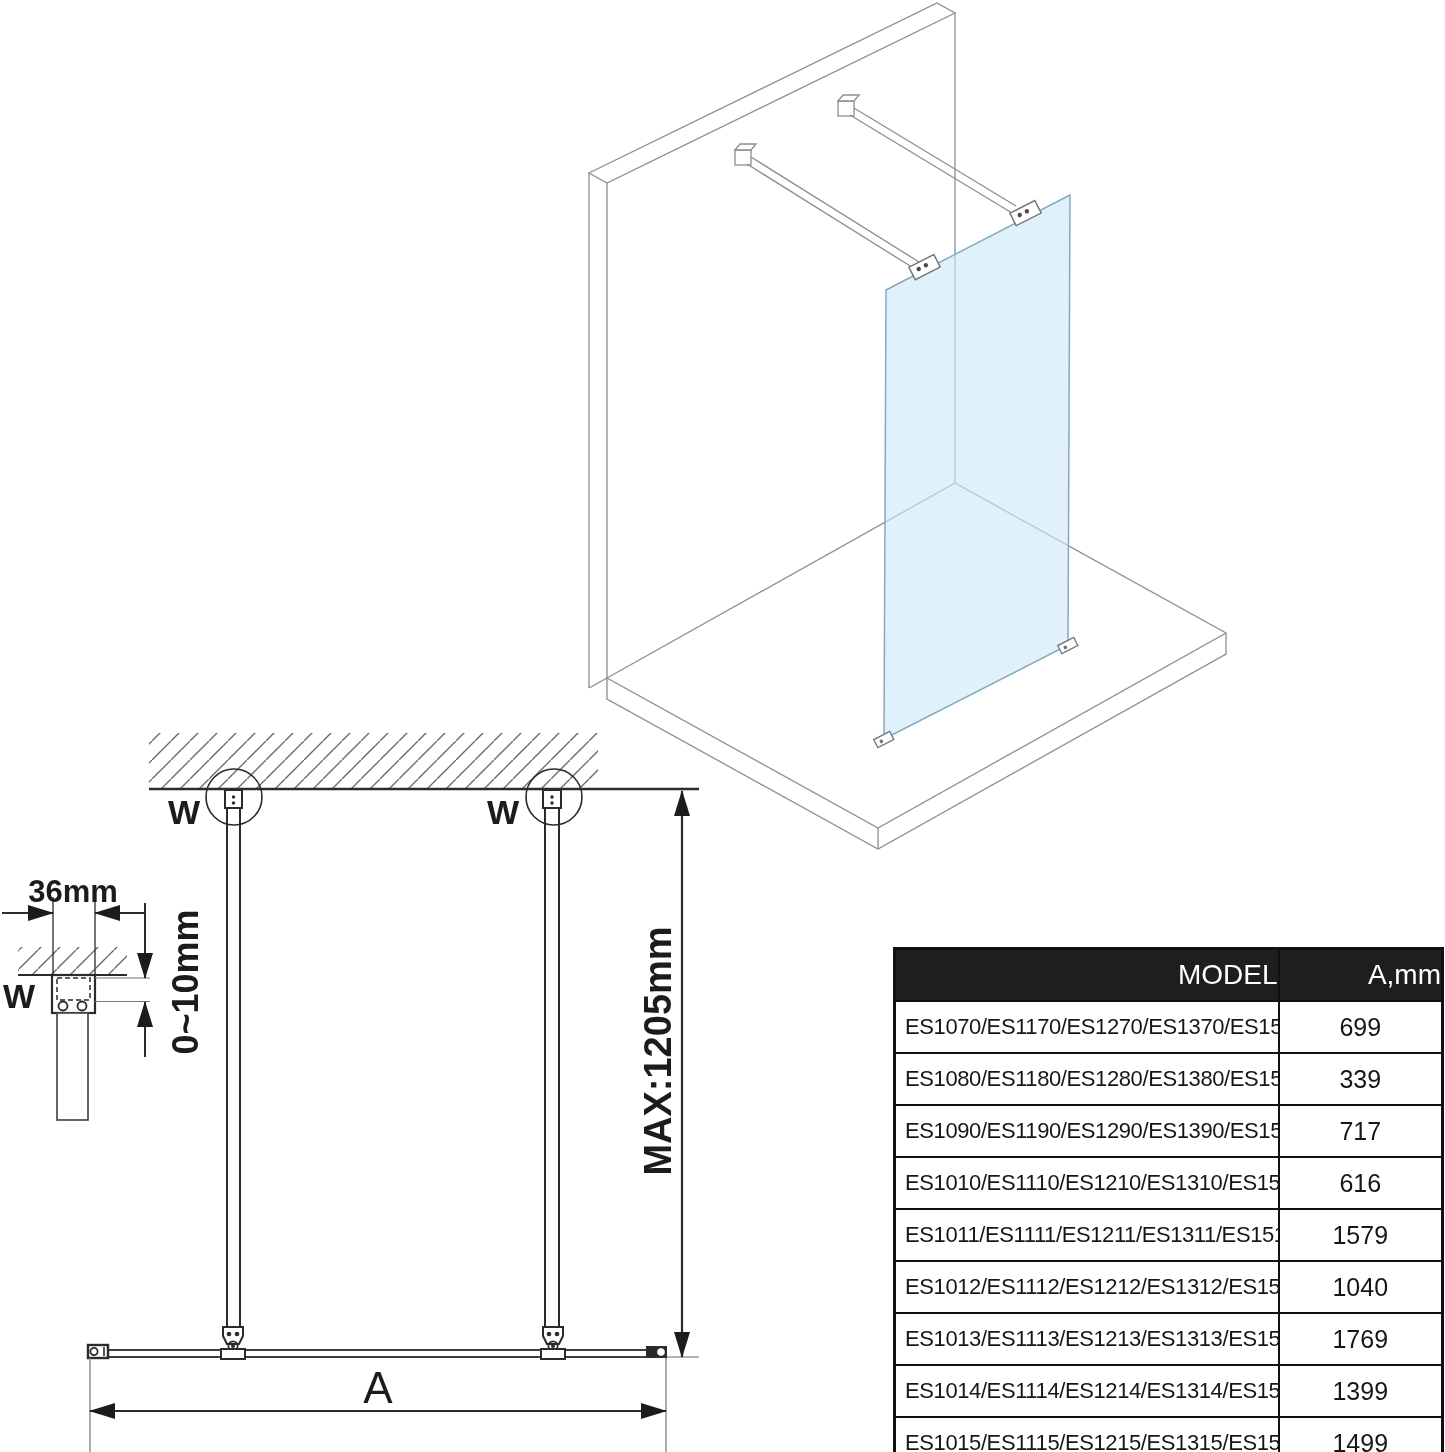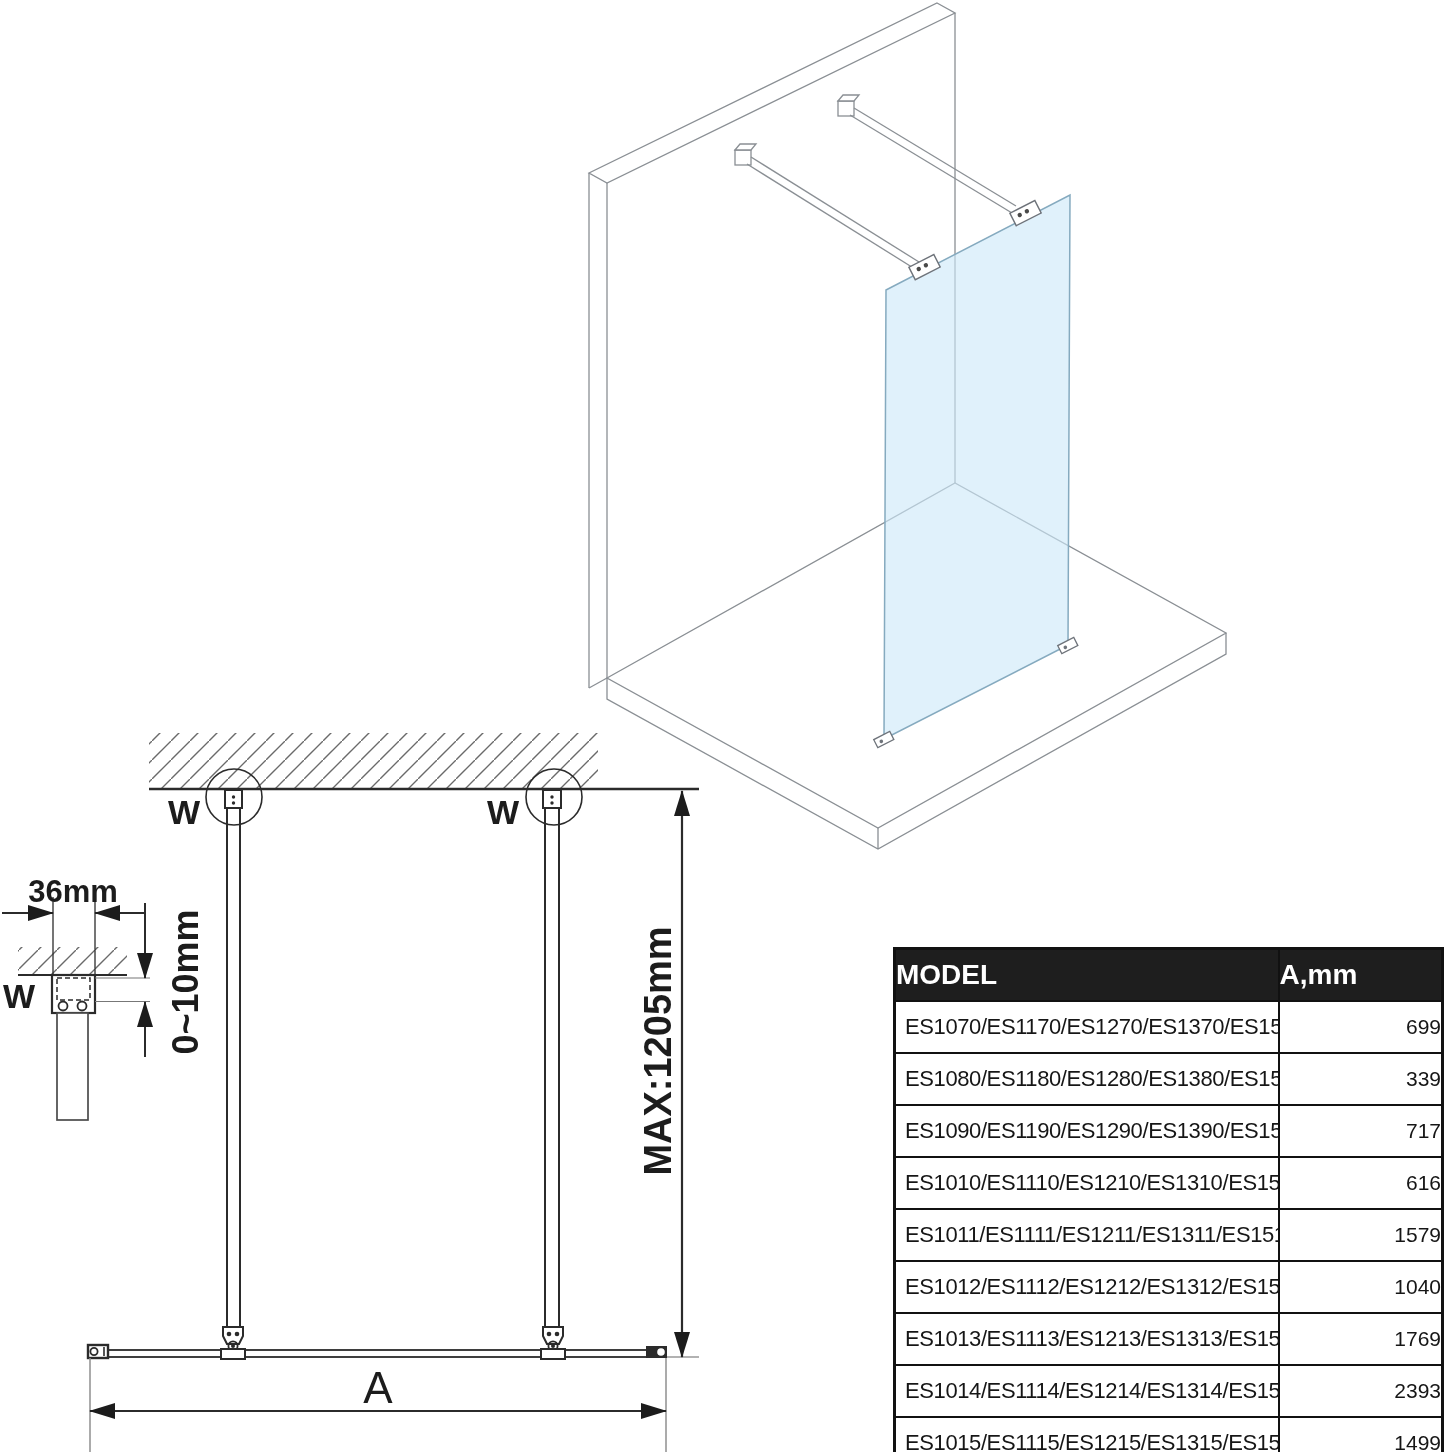--- a/index.html
+++ b/index.html
@@ -5,26 +5,26 @@
   html,body{margin:0;padding:0;background:#ffffff;}
   body{width:1445px;height:1452px;position:relative;overflow:hidden;
        font-family:"Liberation Sans", sans-serif;color:#1c1c1c;}
   #stage{position:absolute;left:0;top:0;width:1445px;height:1452px;}
   svg text{fill:#1c1c1c;}
   .dimtext{font-weight:bold;}
   
   #spec-table{position:absolute;left:893px;top:947px;width:548px;
               border-collapse:collapse;table-layout:fixed;
               border:3px solid #111;background:#fff;}
-  #spec-table th{background:#1e1e1e;color:#fff;font-size:28px;font-weight:bold;
-                 height:50px;border:2px solid #111;padding:0;text-align:left;}
+  #spec-table th{background:#1e1e1e;color:#fff;font-size:28px;font-weight:normal;
+                 height:50px;border:2px solid #111;padding:0;text-align:right;}
   #spec-table td{border:2px solid #111;height:50px;padding:0 0 0 9px;
                  font-size:22px;letter-spacing:-0.4px;color:#161616;
                  white-space:nowrap;overflow:hidden;}
-  #spec-table td.val{text-align:right;padding:0;font-size:21px;letter-spacing:0;}
+  #spec-table td.val{text-align:center;padding:0;font-size:25px;letter-spacing:0;}
   col.c-model{width:384px;} col.c-val{width:164px;}
 </style>
 </head>
 <body>
 
 <div id="stage">
 <svg width="1445" height="1452" viewBox="0 0 1445 1452" xmlns="http://www.w3.org/2000/svg">
   <defs>
     <pattern id="hatch" width="19" height="19" patternUnits="userSpaceOnUse">
       <path d="M-4,23 L23,-4 M15,42 L42,15" stroke="#6a6a6a" stroke-width="1.4" fill="none"></path>
@@ -229,21 +229,21 @@
     <tr>
       <td>ES1012/ES1112/ES1212/ES1312/ES1512</td>
       <td class="val">1040</td>
     </tr>
     <tr>
       <td>ES1013/ES1113/ES1213/ES1313/ES1513</td>
       <td class="val">1769</td>
     </tr>
     <tr>
       <td>ES1014/ES1114/ES1214/ES1314/ES1514</td>
-      <td class="val">2393</td>
+      <td class="val">1399</td>
     </tr>
     <tr>
       <td>ES1015/ES1115/ES1215/ES1315/ES1515</td>
       <td class="val">1499</td>
     </tr>
   </tbody>
 </table>
 </div>
 
 </body></html>

